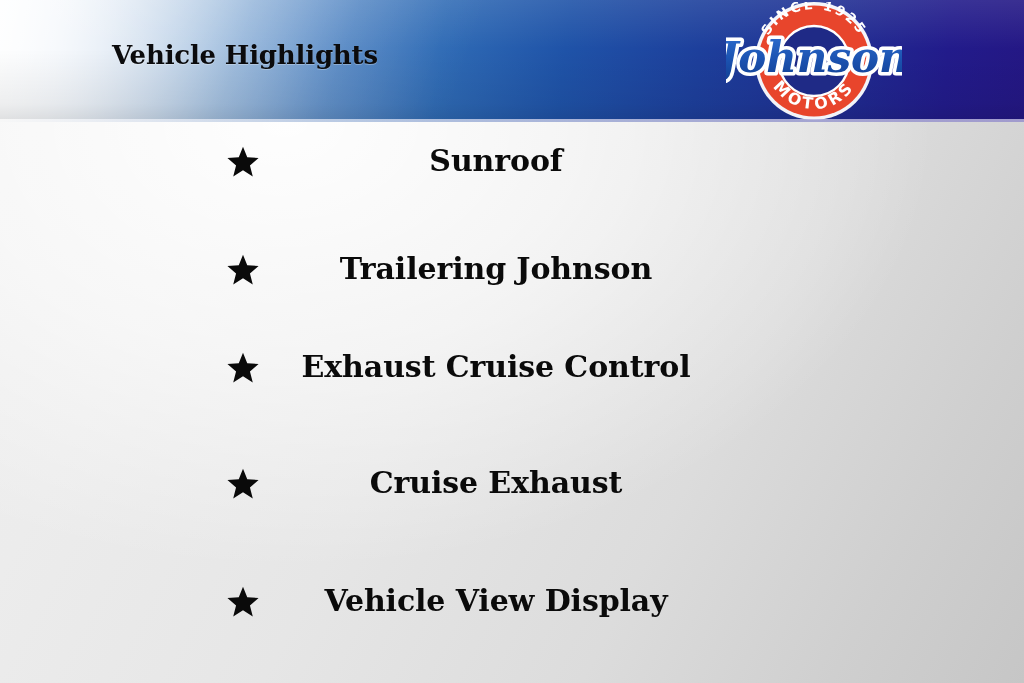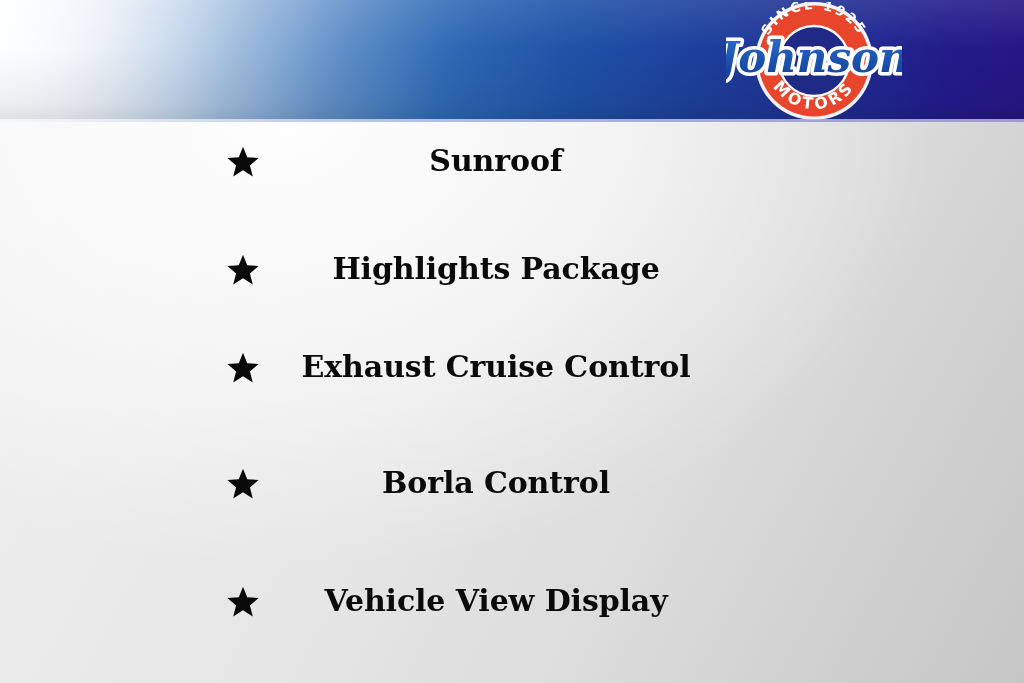--- a/index.html
+++ b/index.html
@@ -154,20 +154,21 @@
   }
 </style>
 </head>
 <body>
 
 <div id="slide">
 
   <div id="header">
     <div id="header-shade"></div>
 
+    <div id="header-title">Vehicle Highlights</div>
 
     <div id="logo">
       <svg width="176" height="118" viewBox="0 0 176 118" xmlns="http://www.w3.org/2000/svg">
         <defs>
           <path id="arcTop" d="M 36 59 A 52 52 0 0 1 140 59" fill="none"></path>
           <path id="arcBot" d="M 40 59 A 48 48 0 0 0 136 59" fill="none"></path>
           <linearGradient id="brandGrad" x1="0" y1="0" x2="0" y2="1">
             <stop offset="0%" stop-color="#2f6fd0"></stop>
             <stop offset="55%" stop-color="#1b52b0"></stop>
             <stop offset="100%" stop-color="#123f92"></stop>
@@ -210,39 +211,39 @@
       </span>
       <span class="feature-label">Sunroof</span>
     </div>
 
     <div class="feature-row" style="top:148px">
       <span class="feature-star">
         <svg width="34" height="34" viewBox="0 0 24 24">
             <polygon fill="#0a0a0a" points="12,1.2 15.0,8.6 23.0,9.2 16.9,14.4 18.9,22.2 12,17.9 5.1,22.2 7.1,14.4 1.0,9.2 9.0,8.6"></polygon>
           </svg>
       </span>
-      <span class="feature-label">Highlights Package</span>
+      <span class="feature-label">Trailering Johnson</span>
     </div>
 
     <div class="feature-row" style="top:246px">
       <span class="feature-star">
         <svg width="34" height="34" viewBox="0 0 24 24">
             <polygon fill="#0a0a0a" points="12,1.2 15.0,8.6 23.0,9.2 16.9,14.4 18.9,22.2 12,17.9 5.1,22.2 7.1,14.4 1.0,9.2 9.0,8.6"></polygon>
           </svg>
       </span>
       <span class="feature-label">Exhaust Cruise Control</span>
     </div>
 
     <div class="feature-row" style="top:362px">
       <span class="feature-star">
         <svg width="34" height="34" viewBox="0 0 24 24">
             <polygon fill="#0a0a0a" points="12,1.2 15.0,8.6 23.0,9.2 16.9,14.4 18.9,22.2 12,17.9 5.1,22.2 7.1,14.4 1.0,9.2 9.0,8.6"></polygon>
           </svg>
       </span>
-      <span class="feature-label">Borla Control</span>
+      <span class="feature-label">Cruise Exhaust</span>
     </div>
 
     <div class="feature-row" style="top:480px">
       <span class="feature-star">
         <svg width="34" height="34" viewBox="0 0 24 24">
             <polygon fill="#0a0a0a" points="12,1.2 15.0,8.6 23.0,9.2 16.9,14.4 18.9,22.2 12,17.9 5.1,22.2 7.1,14.4 1.0,9.2 9.0,8.6"></polygon>
           </svg>
       </span>
       <span class="feature-label">Vehicle View Display</span>
     </div>

